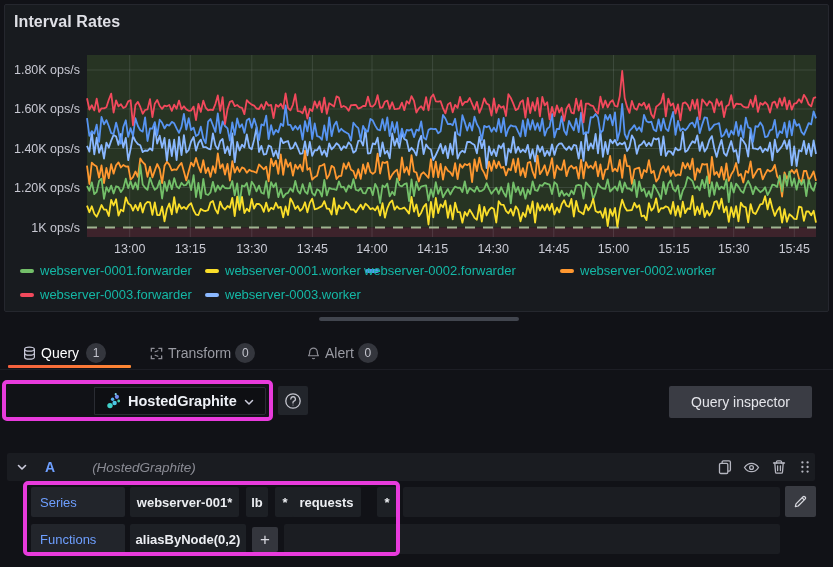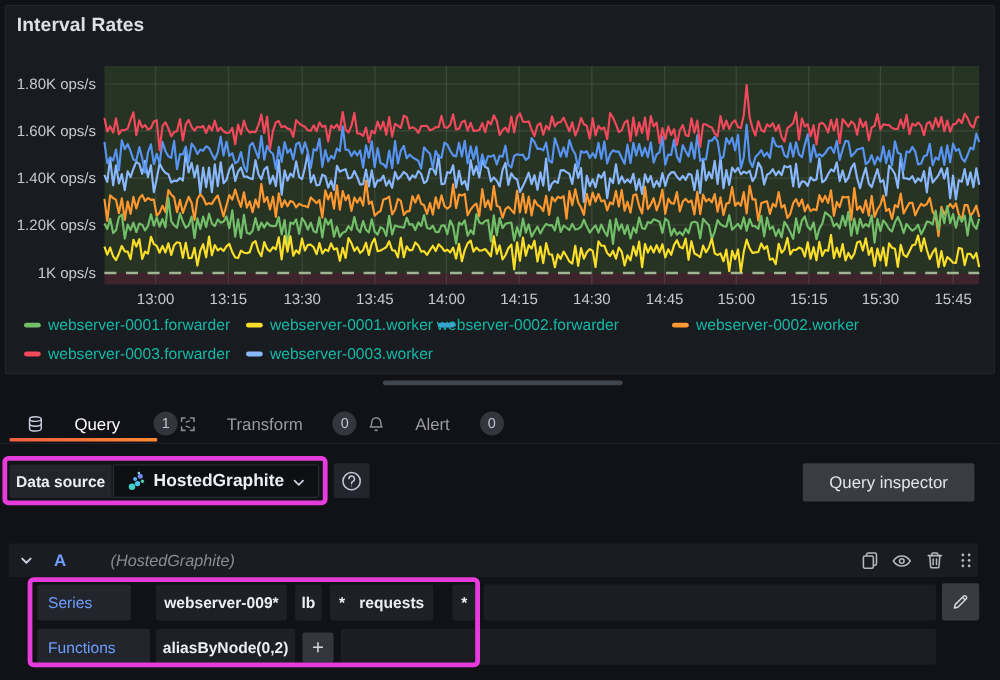--- a/index.html
+++ b/index.html
@@ -3,21 +3,21 @@
 * { margin:0; padding:0; box-sizing:border-box; }
 html,body { width:833px; height:567px; background:#111217; font-family:"Liberation Sans", sans-serif; overflow:hidden; position:relative; }
 .abs { position:absolute; }
 .ax { font:12.5px "Liberation Sans", sans-serif; fill:#c8c9d3; }
 .panel { position:absolute; left:4px; top:4px; width:825px; height:308px; background:#181b1f; border:1px solid #25272e; border-radius:2px; }
 .ptitle { position:absolute; left:14px; top:13px; color:#dfe0e6; font-size:16px; font-weight:700; letter-spacing:0.1px; }
 .sw { position:absolute; width:14px; height:4px; border-radius:2px; }
 .lt { position:absolute; font-size:13px; color:#14b8a6; }
 .thumb { position:absolute; left:319px; top:317px; width:200px; height:4px; border-radius:2px; background:#41454e; }
 .tabs { position:absolute; left:0; top:333px; width:833px; height:37px; border-bottom:1px solid rgba(204,204,220,0.07); }
-.tab { position:absolute; top:339px; height:28px; display:flex; align-items:center; gap:25px; }
+.tab { position:absolute; top:339px; height:28px; display:flex; align-items:center; gap:4px; }
 .tab .txt { font-size:14px; font-weight:500; color:#9a9ba3; }
 .tab .txt.on { color:#ffffff; }
 .pill { min-width:20px; height:20px; border-radius:10px; background:#34363d; color:#c3c4cd; font-size:12px; display:flex; align-items:center; justify-content:center; padding:0 6px; }
 .underline { position:absolute; left:8px; top:365px; width:123px; height:3px; background:linear-gradient(90deg,#f55f3e,#ff8833); border-radius:1px; }
 .dsrow { position:absolute; left:0; top:379px; width:833px; height:44px; }
 .dslabel { position:absolute; left:8px; top:8px; width:85px; height:28px; background:#22252b; color:#eef0f4; font-size:13px; font-weight:600; display:flex; align-items:center; justify-content:center; border-radius:2px 0 0 2px; }
 .dsinput { position:absolute; left:94px; top:8px; width:172px; height:28px; background:#0e0f13; border:1px solid #2a2c33; border-radius:0 2px 2px 0; display:flex; align-items:center; }
 .dstext { color:#eef0f6; font-size:14.5px; font-weight:600; margin-left:7px;text-align:center; }
 .qbox { position:absolute; left:278px; top:7px; width:30px; height:29px; background:#22252b; border-radius:2px; display:flex; align-items:center; justify-content:center; }
 .qoptbar { position:absolute; left:312px; top:7px; width:352px; height:30px; background:#1b1d22; border-radius:2px; display:flex; align-items:center; }
@@ -122,21 +122,20 @@
     <svg width="15" height="15" viewBox="0 0 16 16" fill="none" stroke="#8e8e96" stroke-width="1.3">
       <path d="M8 2.2a4 4 0 0 0-4 4c0 3-1.2 4.2-1.2 4.2h10.4S12 9.2 12 6.2a4 4 0 0 0-4-4z" stroke-linejoin="round"></path>
       <path d="M6.8 12.8a1.3 1.3 0 0 0 2.4 0"></path>
     </svg>
     <span class="txt">Alert</span>
     <span class="pill">0</span>
   </div>
 <div class="underline"></div>
 
 <div class="dsrow">
-  <div class="dslabel">Data source</div>
   <div class="dsinput">
       <span style="display:flex;margin-left:11px">
         <svg width="15" height="18" viewBox="0 0 15 18">
           <circle cx="4.0" cy="13.6" r="2.7" fill="#40d0c8"></circle>
           <circle cx="8.6" cy="11.0" r="2.2" fill="#4cc8e6"></circle>
           <circle cx="6.6" cy="7.2" r="1.7" fill="#59b2ef"></circle>
           <circle cx="10.9" cy="4.8" r="2.1" fill="#6f8cf2"></circle>
           <circle cx="12.7" cy="9.0" r="1.4" fill="#49cfae"></circle>
           <circle cx="9.7" cy="2.2" r="1.1" fill="#7dd8e8"></circle>
         </svg>
@@ -185,22 +184,22 @@
           <circle cx="5.4" cy="3.4" r="1.15"></circle>
           <circle cx="10.6" cy="3.4" r="1.15"></circle>
           <circle cx="5.4" cy="8" r="1.15"></circle>
           <circle cx="10.6" cy="8" r="1.15"></circle>
           <circle cx="5.4" cy="12.6" r="1.15"></circle>
           <circle cx="10.6" cy="12.6" r="1.15"></circle>
         </svg></span>
     </div>
 </div>
 
-<div class="rowlabel" style="left:31px;top:487px;width:78px;height:30px">Series</div>
-<div class="seg" style="left:130px;top:487px;width:109px;height:30px">webserver-009*</div>
+<div class="rowlabel" style="left:31px;top:487px;width:94px;height:30px">Series</div>
+<div class="seg" style="left:130px;top:487px;width:109px;height:30px">webserver-001*</div>
 <div class="seg" style="left:246px;top:487px;width:22px;height:30px">lb</div>
 <div class="seg" style="left:275px;top:487px;width:20px;height:30px">*</div>
 <div class="seg" style="left:292px;top:487px;width:69px;height:30px">requests</div>
 <div class="seg" style="left:377px;top:487px;width:20px;height:30px">*</div>
 <div class="filler" style="left:403px;top:487px;width:377px;height:30px"></div>
 <div class="pencilbox">
     <svg width="15" height="15" viewBox="0 0 16 16" fill="none" stroke="#d8d9df" stroke-width="1.3" stroke-linejoin="round">
       <path d="M2.5 13.5l.7-3 7.6-7.6a1.2 1.2 0 0 1 1.7 0l.6.6a1.2 1.2 0 0 1 0 1.7l-7.6 7.6-3 .7z"></path>
       <path d="M9.6 3.9l2.5 2.5"></path>
     </svg>

